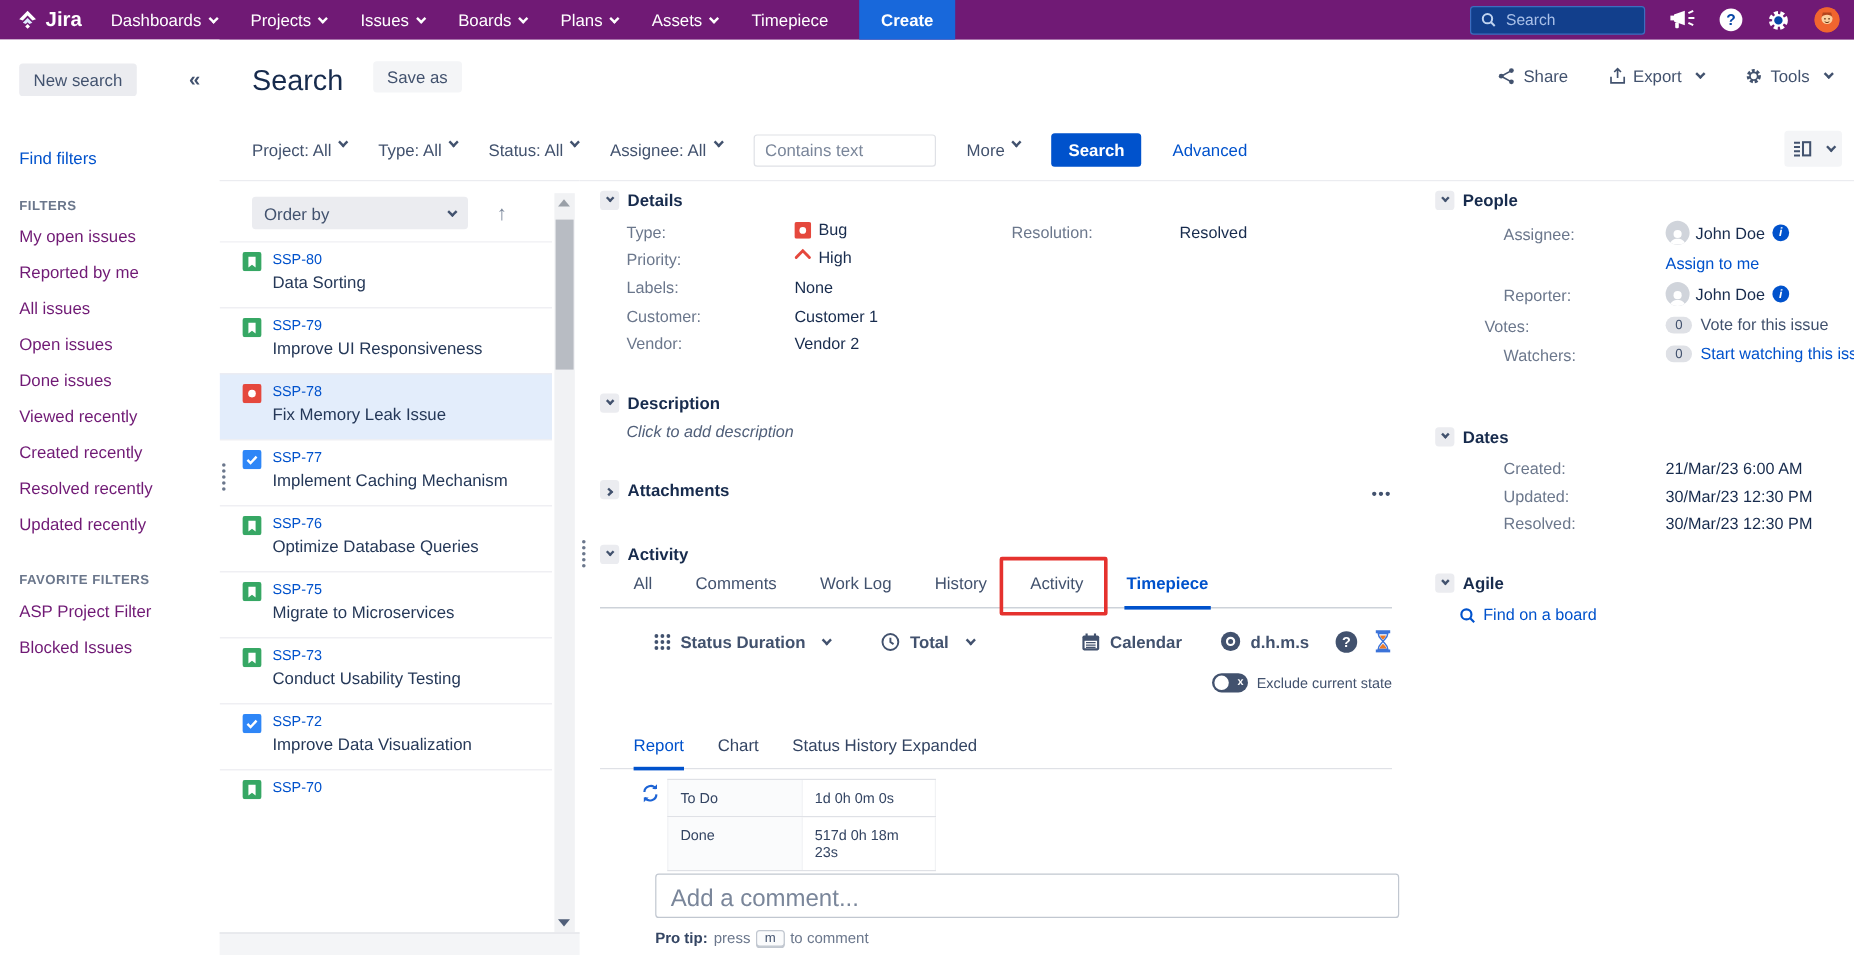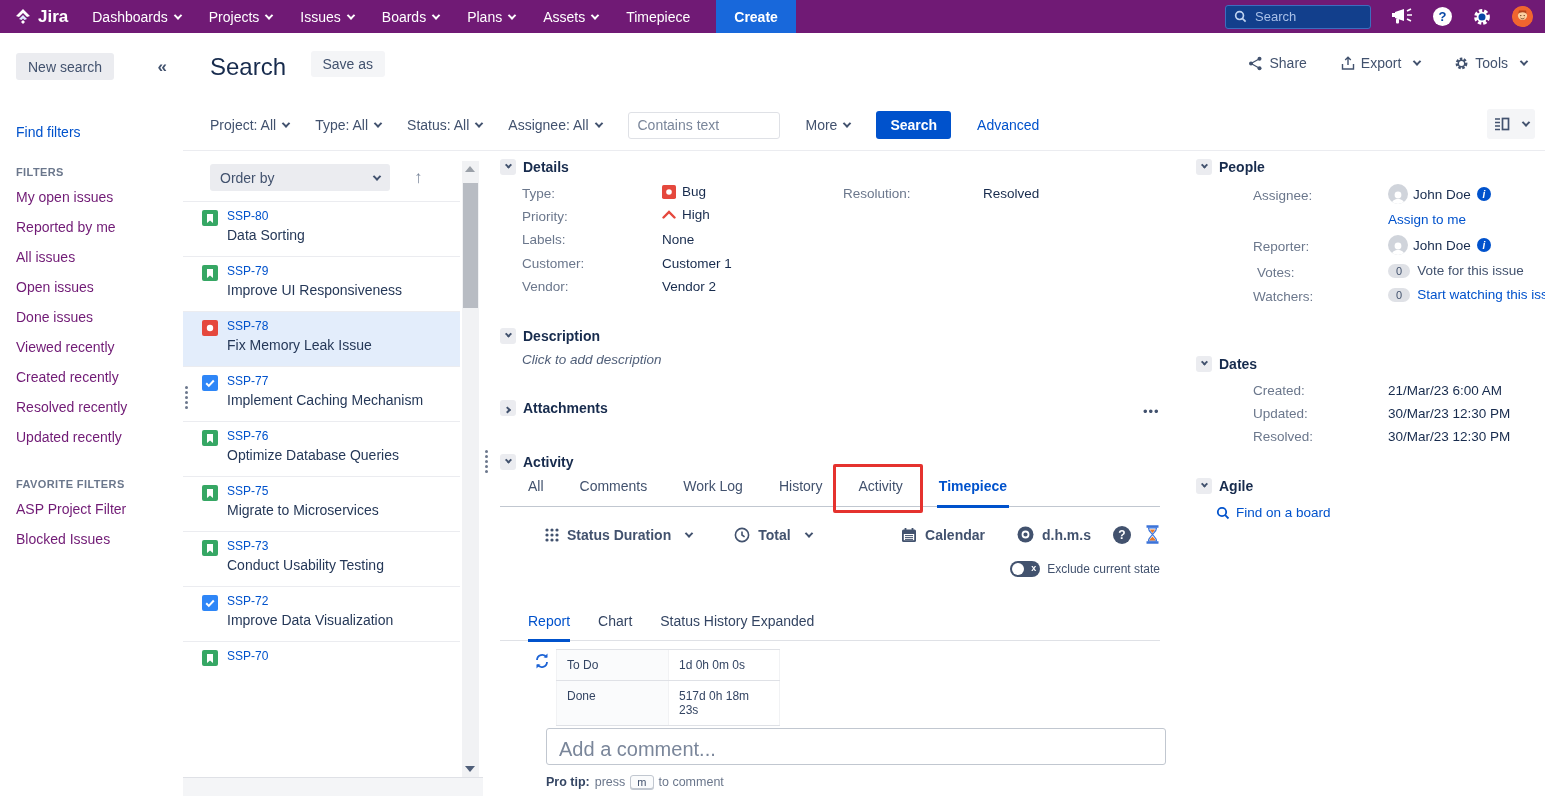--- a/index.html
+++ b/index.html
@@ -45,21 +45,21 @@
   .main-header { position:absolute; left:183px; top:33px; width:1362px; height:72px; padding:18px 16px 0 27px; }
   .page-title { display:inline-block; font-size:24px; font-weight:500; color:#172B4D; }
   .save-as { background:#F4F5F7; color:#42526E; border:none; border-radius:3px; height:26px; padding:0 12px;
     font-size:14px; margin-left:20px; vertical-align:6px; cursor:pointer; font-family:"Liberation Sans",sans-serif; }
   .header-actions { position:absolute; right:18px; top:22px; display:flex; gap:34px; color:#42526E; font-size:14px; }
   .header-actions .act { display:flex; align-items:center; gap:6px; cursor:pointer; }
 
   
   .filter-bar { position:absolute; left:183px; top:105px; width:1362px; height:40px; display:flex;
     align-items:center; gap:26px; padding-left:27px; color:#42526E; font-size:14px; }
-  .fdrop { display:flex; align-items:center; cursor:pointer; }
+  .fdrop { display:flex; align-items:flex-start; cursor:pointer; }
   .contains-input { width:152px; height:27px; border:1px solid #DFE1E6; border-radius:3px; padding:0 9px;
     font-size:14px; color:#172B4D; outline:none; font-family:"Liberation Sans",sans-serif; }
   .contains-input::placeholder { color:#7A869A; }
   .search-btn { background:#0052CC; color:#fff; border:none; border-radius:3px; height:28px; padding:0 14px;
     font-size:14px; font-weight:bold; cursor:pointer; font-family:"Liberation Sans",sans-serif; }
   .advanced { color:#0052CC; text-decoration:none; font-size:14px; }
   .view-switch { position:absolute; right:10px; top:4px; background:#F4F5F7; border-radius:3px; height:30px;
     width:48px; display:flex; align-items:center; justify-content:center; gap:6px; color:#42526E; cursor:pointer; }
 
   
@@ -402,21 +402,21 @@
   </div>
   <div class="fieldrow" style="left:39px; top:35px;"><span class="flabel">Type:</span></div>
   <div class="fieldrow" style="left:179px; top:33px; display:flex; align-items:center; gap:6px;">
     <svg width="14" height="14" viewBox="0 0 16 16">
         <rect width="16" height="16" rx="2" fill="#E5483D"></rect>
         <circle cx="8" cy="8" r="3.2" fill="#fff"></circle>
       </svg>
     <span class="fvalue">Bug</span>
   </div>
   <div class="fieldrow" style="left:39px; top:58px;"><span class="flabel">Priority:</span></div>
-  <div class="fieldrow" style="left:179px; top:56px; display:flex; align-items:center; gap:6px;">
+  <div class="fieldrow" style="left:179px; top:56px; display:flex; gap:6px;">
     <svg width="14" height="9" viewBox="0 0 14 9">
         <path d="M1.5 7.5L7 2l5.5 5.5" stroke="#E5483D" stroke-width="2.4" fill="none" stroke-linecap="round"></path>
       </svg>
     <span class="fvalue">High</span>
   </div>
   <div class="fieldrow" style="left:39px; top:81px;"><span class="flabel">Labels:</span></div>
   <div class="fieldrow" style="left:179px; top:81px;"><span class="fvalue">None</span></div>
   <div class="fieldrow" style="left:39px; top:105px;"><span class="flabel">Customer:</span></div>
   <div class="fieldrow" style="left:179px; top:105px;"><span class="fvalue">Customer 1</span></div>
   <div class="fieldrow" style="left:39px; top:128px;"><span class="flabel">Vendor:</span></div>
@@ -577,21 +577,21 @@
   <div class="rrow" style="left:203px; top:84px;">
     <span class="avatar-sm">
       <svg width="16" height="14" viewBox="0 0 16 14">
           <circle cx="8" cy="5" r="3.4" fill="#fff"></circle>
           <path d="M1.5 14c.6-3.6 3.3-5 6.5-5s5.9 1.4 6.5 5z" fill="#fff"></path>
         </svg>
     </span>
     <span class="fvalue">John Doe</span>
     <span class="info-i">i</span>
   </div>
-  <span class="rlabel" style="left:72px; top:114px;">Votes:</span>
+  <span class="rlabel" style="left:52px; top:114px;">Votes:</span>
   <div class="rrow" style="left:203px; top:112px;">
     <span class="badge0">0</span>
     <span style="color:#42526E; font-size:13.5px;">Vote for this issue</span>
   </div>
   <span class="rlabel" style="left:68px; top:138px;">Watchers:</span>
   <div class="rrow" style="left:203px; top:136px; width:157px; overflow:hidden; white-space:nowrap;">
     <span class="badge0">0</span>
     <a href="#" class="bluelink" style="white-space:nowrap;">Start watching this issue</a>
   </div>
 

